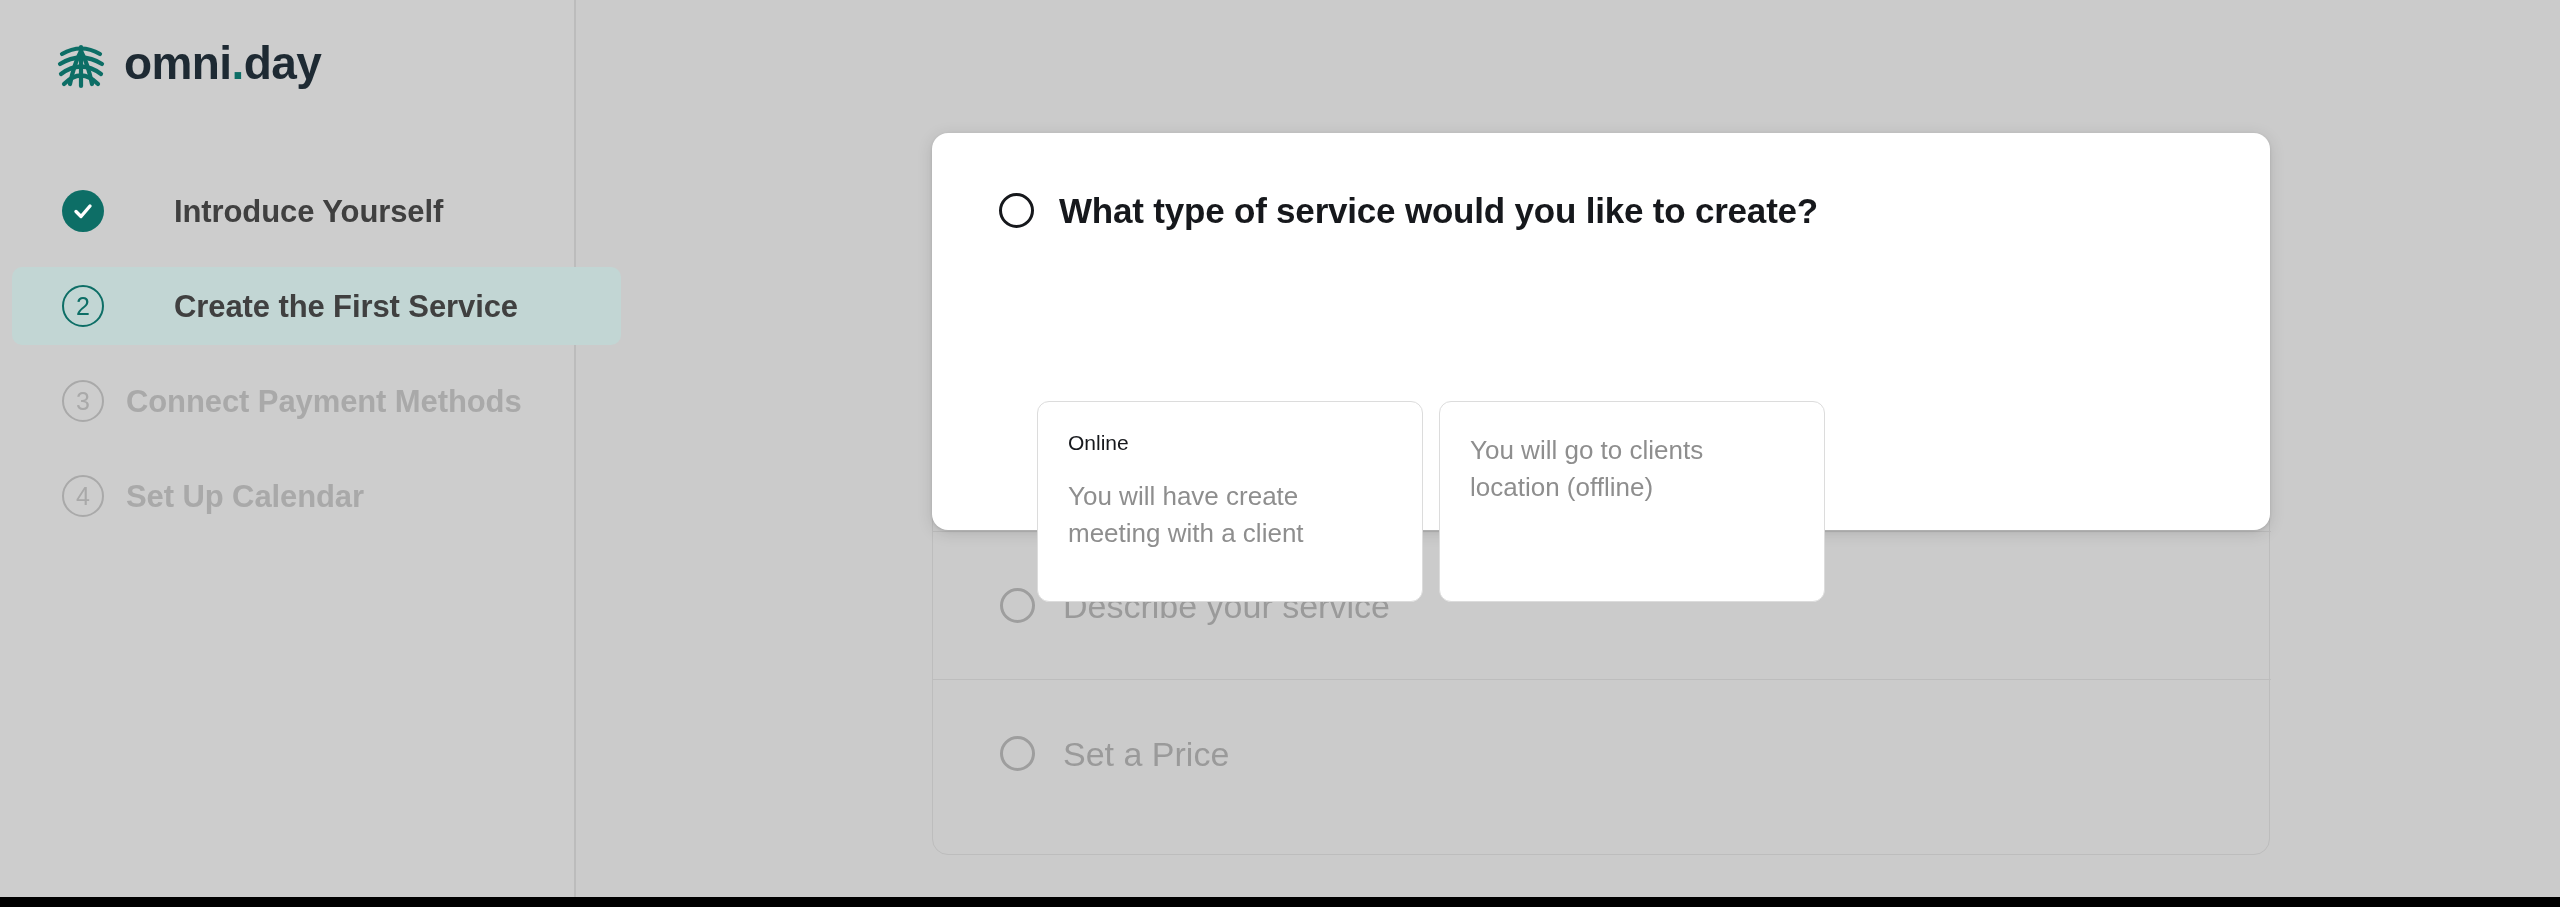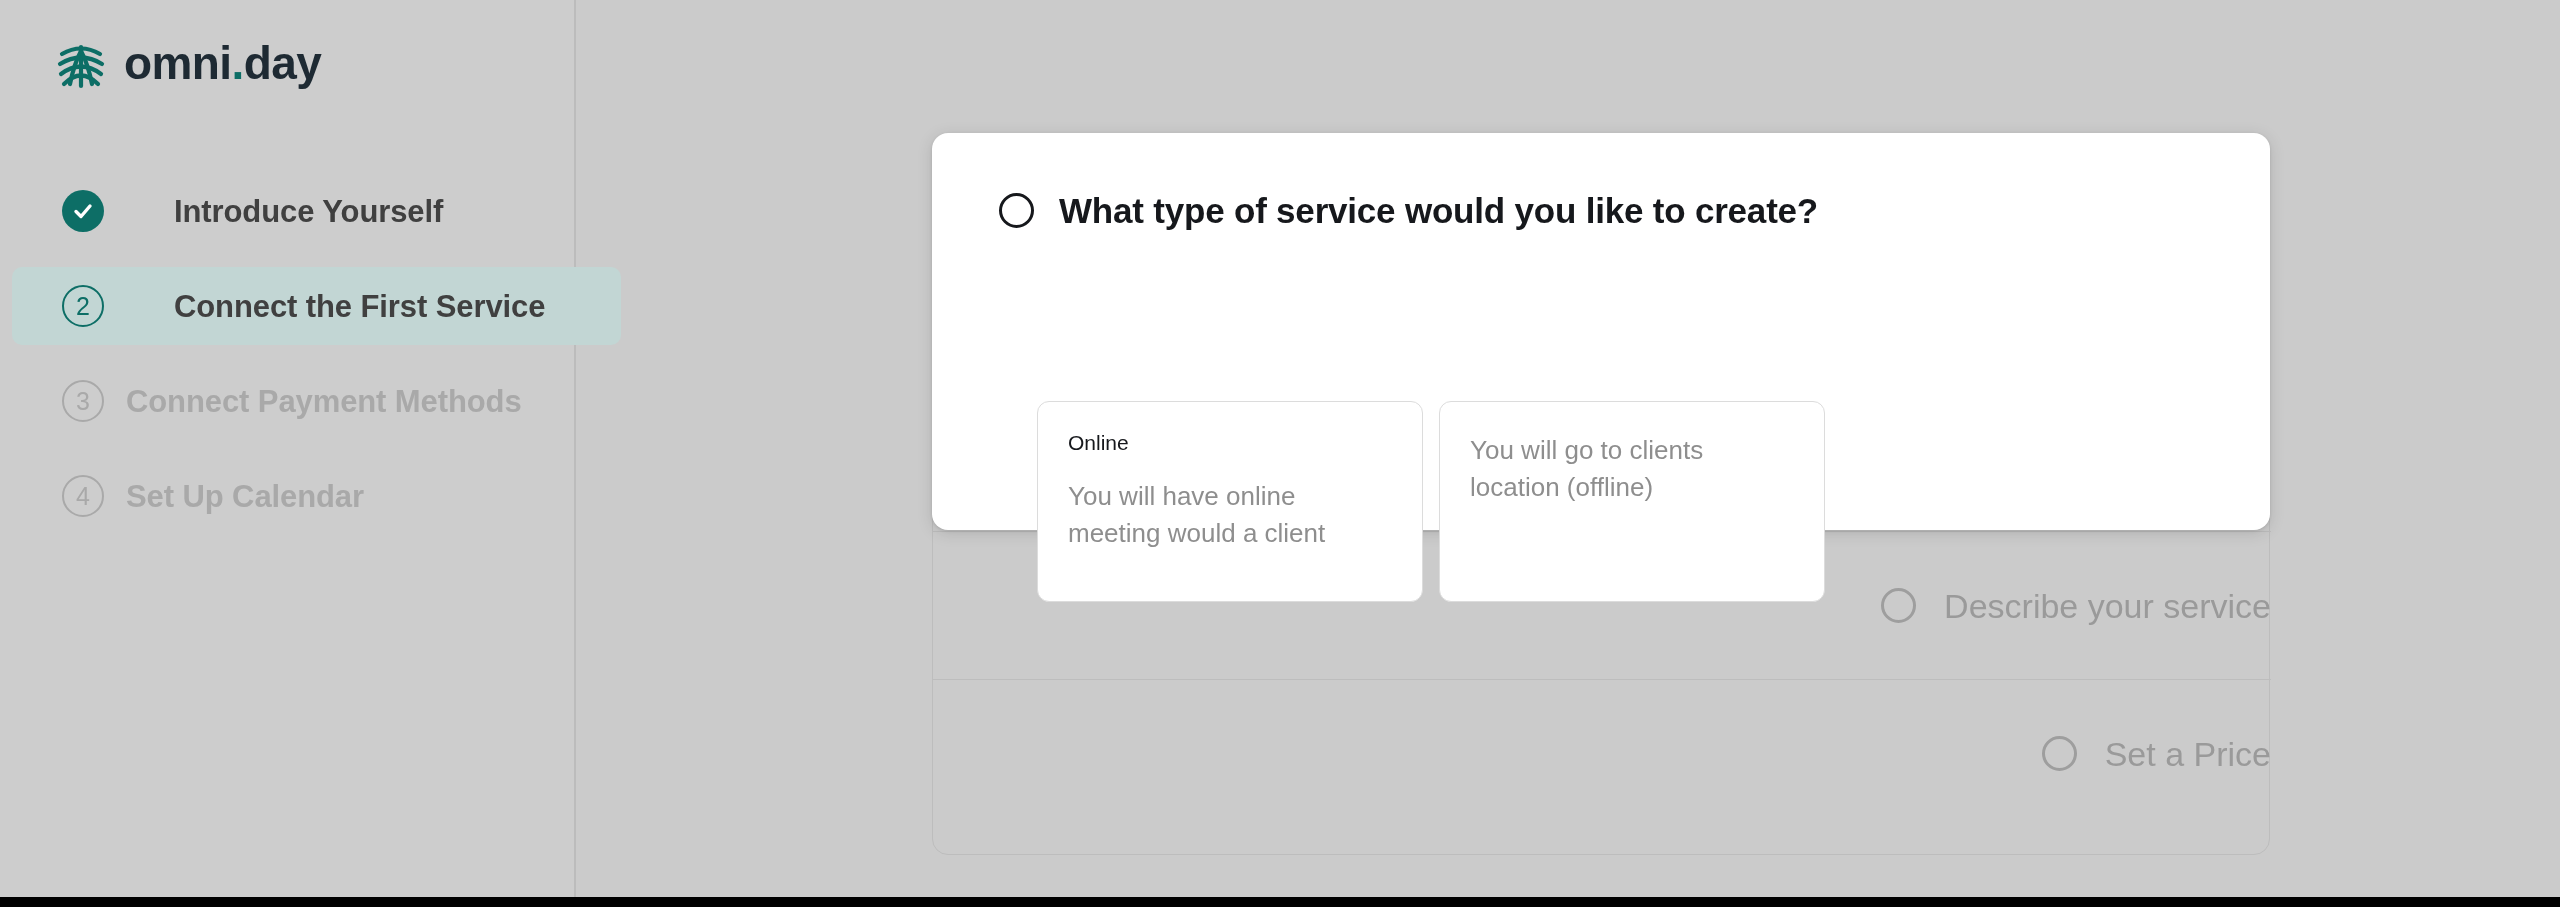--- a/index.html
+++ b/index.html
@@ -124,21 +124,20 @@
 
   
   .section-row {
     position: absolute;
     left: 0;
     width: 1338px;
     display: flex;
     align-items: center;
     gap: 28px;
     padding-left: 67px;
-    justify-content: flex-end;
   }
   #row-describe { top: 397px; height: 148px; border-top: 1.5px solid #bdbdbd; }
   #row-price    { top: 545px; height: 148px; border-top: 1.5px solid #bdbdbd; }
 
   .row-radio {
     flex: 0 0 auto;
     width: 35px; height: 35px;
     border-radius: 50%;
     border: 3px solid #9e9e9e;
   }
@@ -252,21 +251,21 @@
         <span class="step-badge done">
           <svg viewBox="0 0 24 24" fill="none" stroke="#ffffff" stroke-width="3.4" stroke-linecap="round" stroke-linejoin="round">
             <polyline points="5,12.5 10,17.5 19,7"></polyline>
           </svg>
         </span>
         <span class="step-label teal">Introduce Yourself</span>
       </div>
 
       <div class="step active">
         <span class="step-badge current">2</span>
-        <span class="step-label teal">Connect the First Service</span>
+        <span class="step-label teal">Create the First Service</span>
       </div>
 
       <div class="step">
         <span class="step-badge pending">3</span>
         <span class="step-label muted">Connect Payment Methods</span>
       </div>
 
       <div class="step">
         <span class="step-badge pending">4</span>
         <span class="step-label muted">Set Up Calendar</span>
@@ -295,21 +294,21 @@
 
       <div id="panel-head">
         <span id="panel-radio"></span>
         <h2 id="panel-title">What type of service would you like to create?</h2>
       </div>
 
       <div id="options">
 
         <div class="option-card">
           <div class="option-title">Online</div>
-          <div class="option-desc">You will have online meeting would a client</div>
+          <div class="option-desc">You will have create meeting with a client</div>
         </div>
 
 
         <div class="option-card">
           <div class="option-desc">You will go to clients location (offline)</div>
         </div>
 
       </div>
     </section>
 

